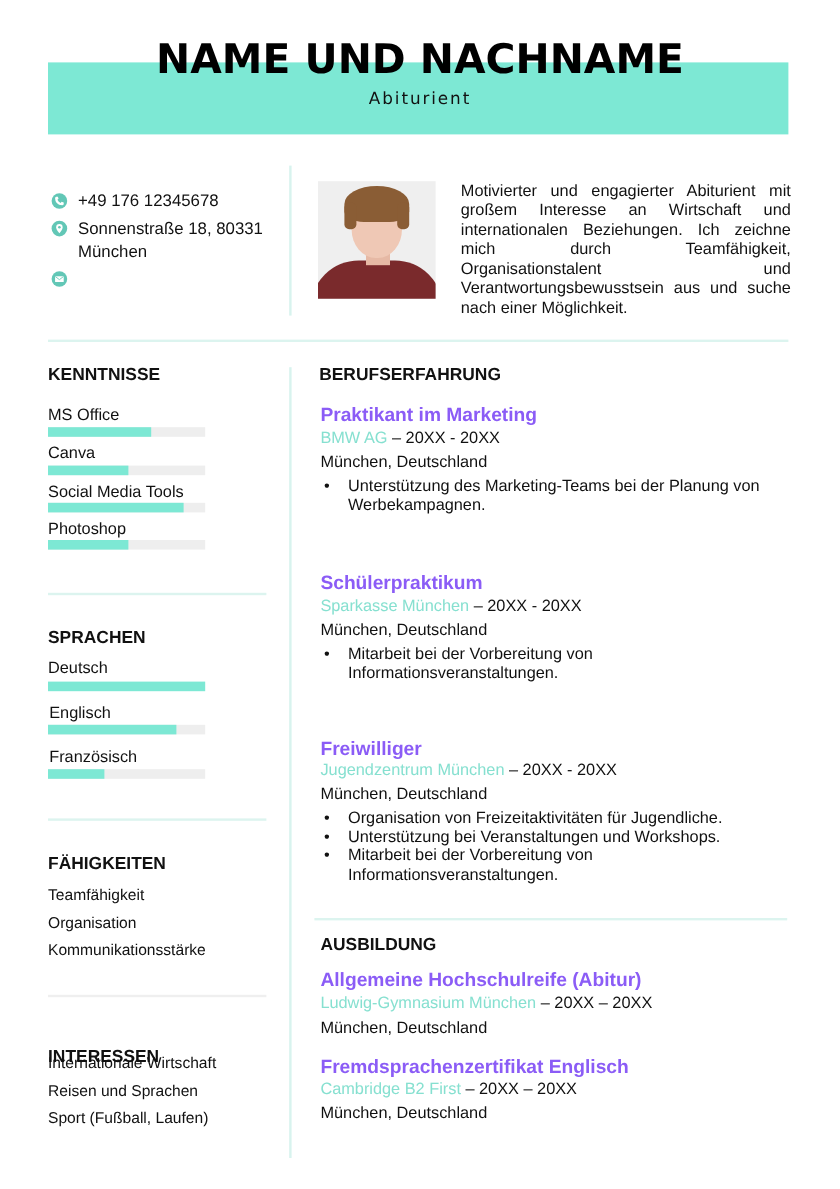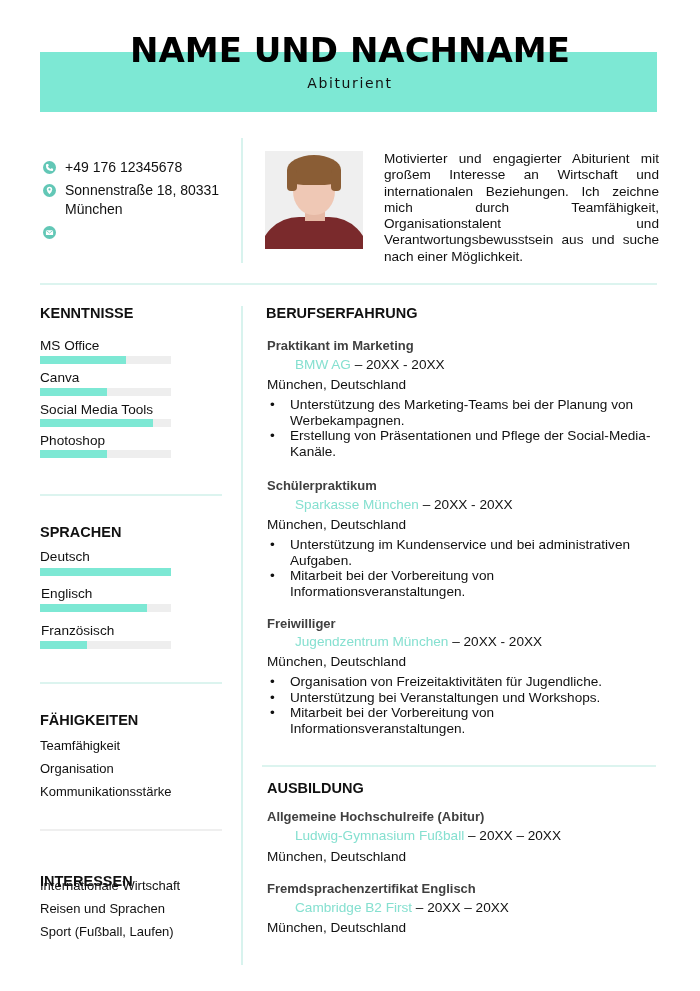--- a/index.html
+++ b/index.html
@@ -30,23 +30,23 @@
   .summary { position: absolute; left: 384px; top: 151px; width: 275px; font-size: 13.6px; line-height: 16.3px; text-align: justify; color: #111; }
 
   
   .sec-title { position: absolute; font-weight: bold; font-size: 14.5px; color: #111; }
   .skill-label { position: absolute; left: 40px; font-size: 13.6px; color: #111; }
   .bar-track { position: absolute; left: 40px; width: 131px; height: 8px; background: #eeeeee; }
   .bar-fill { height: 100%; background: #7de8d4; }
   .list-item { position: absolute; left: 40px; font-size: 13px; color: #111; }
 
   
-  .job-title { position: absolute; left: 267px; font-weight: bold; font-size: 13px; color: #404040; }
+  .job-title { position: absolute; left: 267px; font-weight: bold; font-size: 16px; color: #8b5cf6; }
   .job-meta { position: absolute; left: 267px; font-size: 13.6px; color: #111; white-space: nowrap; }
-  .job-meta .org { color: #86e0d0; margin-left: 28px; }
+  .job-meta .org { color: #86e0d0; }
   .job-loc { position: absolute; left: 267px; font-size: 13.6px; color: #111; }
   .bullets { position: absolute; left: 267px; width: 390px; list-style: none; font-size: 13.6px; line-height: 15.6px; color: #111; }
   .bullets li { position: relative; padding-left: 23px; }
   .bullets li::before { content: "\2022"; position: absolute; left: 3px; top: 0; }
 </style>
 </head>
 <body>
 
 <div class="header-band" style="background: rgb(125, 232, 212);"></div>
 <div class="name">NAME UND NACHNAME</div>
@@ -144,41 +144,39 @@
 <div class="list-item" style="top:901px;">Reisen und Sprachen</div>
 <div class="list-item" style="top:924px;">Sport (Fußball, Laufen)</div>
 
 <div class="sec-title" style="left:266px;top:305px;">BERUFSERFAHRUNG</div>
 
 <div class="job-title" style="top:338px;">Praktikant im Marketing</div>
 <div class="job-meta" style="top:357px;"><span class="org">BMW AG</span><span> – 20XX - 20XX</span></div>
 <div class="job-loc" style="top:377px;">München, Deutschland</div>
 <ul class="bullets" style="top:397px;">
   <li>Unterstützung des Marketing-Teams bei der Planung von Werbekampagnen.</li>
-  <li>Erstellung von Präsentationen und Pflege der Social-Media-Kanäle.</li>
 </ul>
 
 <div class="job-title" style="top:478px;">Schülerpraktikum</div>
 <div class="job-meta" style="top:497px;"><span class="org">Sparkasse München</span><span> – 20XX - 20XX</span></div>
 <div class="job-loc" style="top:517px;">München, Deutschland</div>
 <ul class="bullets" style="top:537px;">
-  <li>Unterstützung im Kundenservice und bei administrativen Aufgaben.</li>
   <li>Mitarbeit bei der Vorbereitung von Informationsveranstaltungen.</li>
 </ul>
 
 <div class="job-title" style="top:616px;">Freiwilliger</div>
 <div class="job-meta" style="top:634px;"><span class="org">Jugendzentrum München</span><span> – 20XX - 20XX</span></div>
 <div class="job-loc" style="top:654px;">München, Deutschland</div>
 <ul class="bullets" style="top:674px;">
   <li>Organisation von Freizeitaktivitäten für Jugendliche.</li>
   <li>Unterstützung bei Veranstaltungen und Workshops.</li>
   <li>Mitarbeit bei der Vorbereitung von Informationsveranstaltungen.</li>
 </ul>
 
 <div class="sec-title" style="left:267px;top:780px;">AUSBILDUNG</div>
 
 <div class="job-title" style="top:809px;">Allgemeine Hochschulreife (Abitur)</div>
-<div class="job-meta" style="top:828px;"><span class="org">Ludwig-Gymnasium Fußball</span><span> – 20XX – 20XX</span></div>
+<div class="job-meta" style="top:828px;"><span class="org">Ludwig-Gymnasium München</span><span> – 20XX – 20XX</span></div>
 <div class="job-loc" style="top:849px;">München, Deutschland</div>
 
 <div class="job-title" style="top:881px;">Fremdsprachenzertifikat Englisch</div>
 <div class="job-meta" style="top:900px;"><span class="org">Cambridge B2 First</span><span> – 20XX – 20XX</span></div>
 <div class="job-loc" style="top:920px;">München, Deutschland</div>
 
 </body></html>

